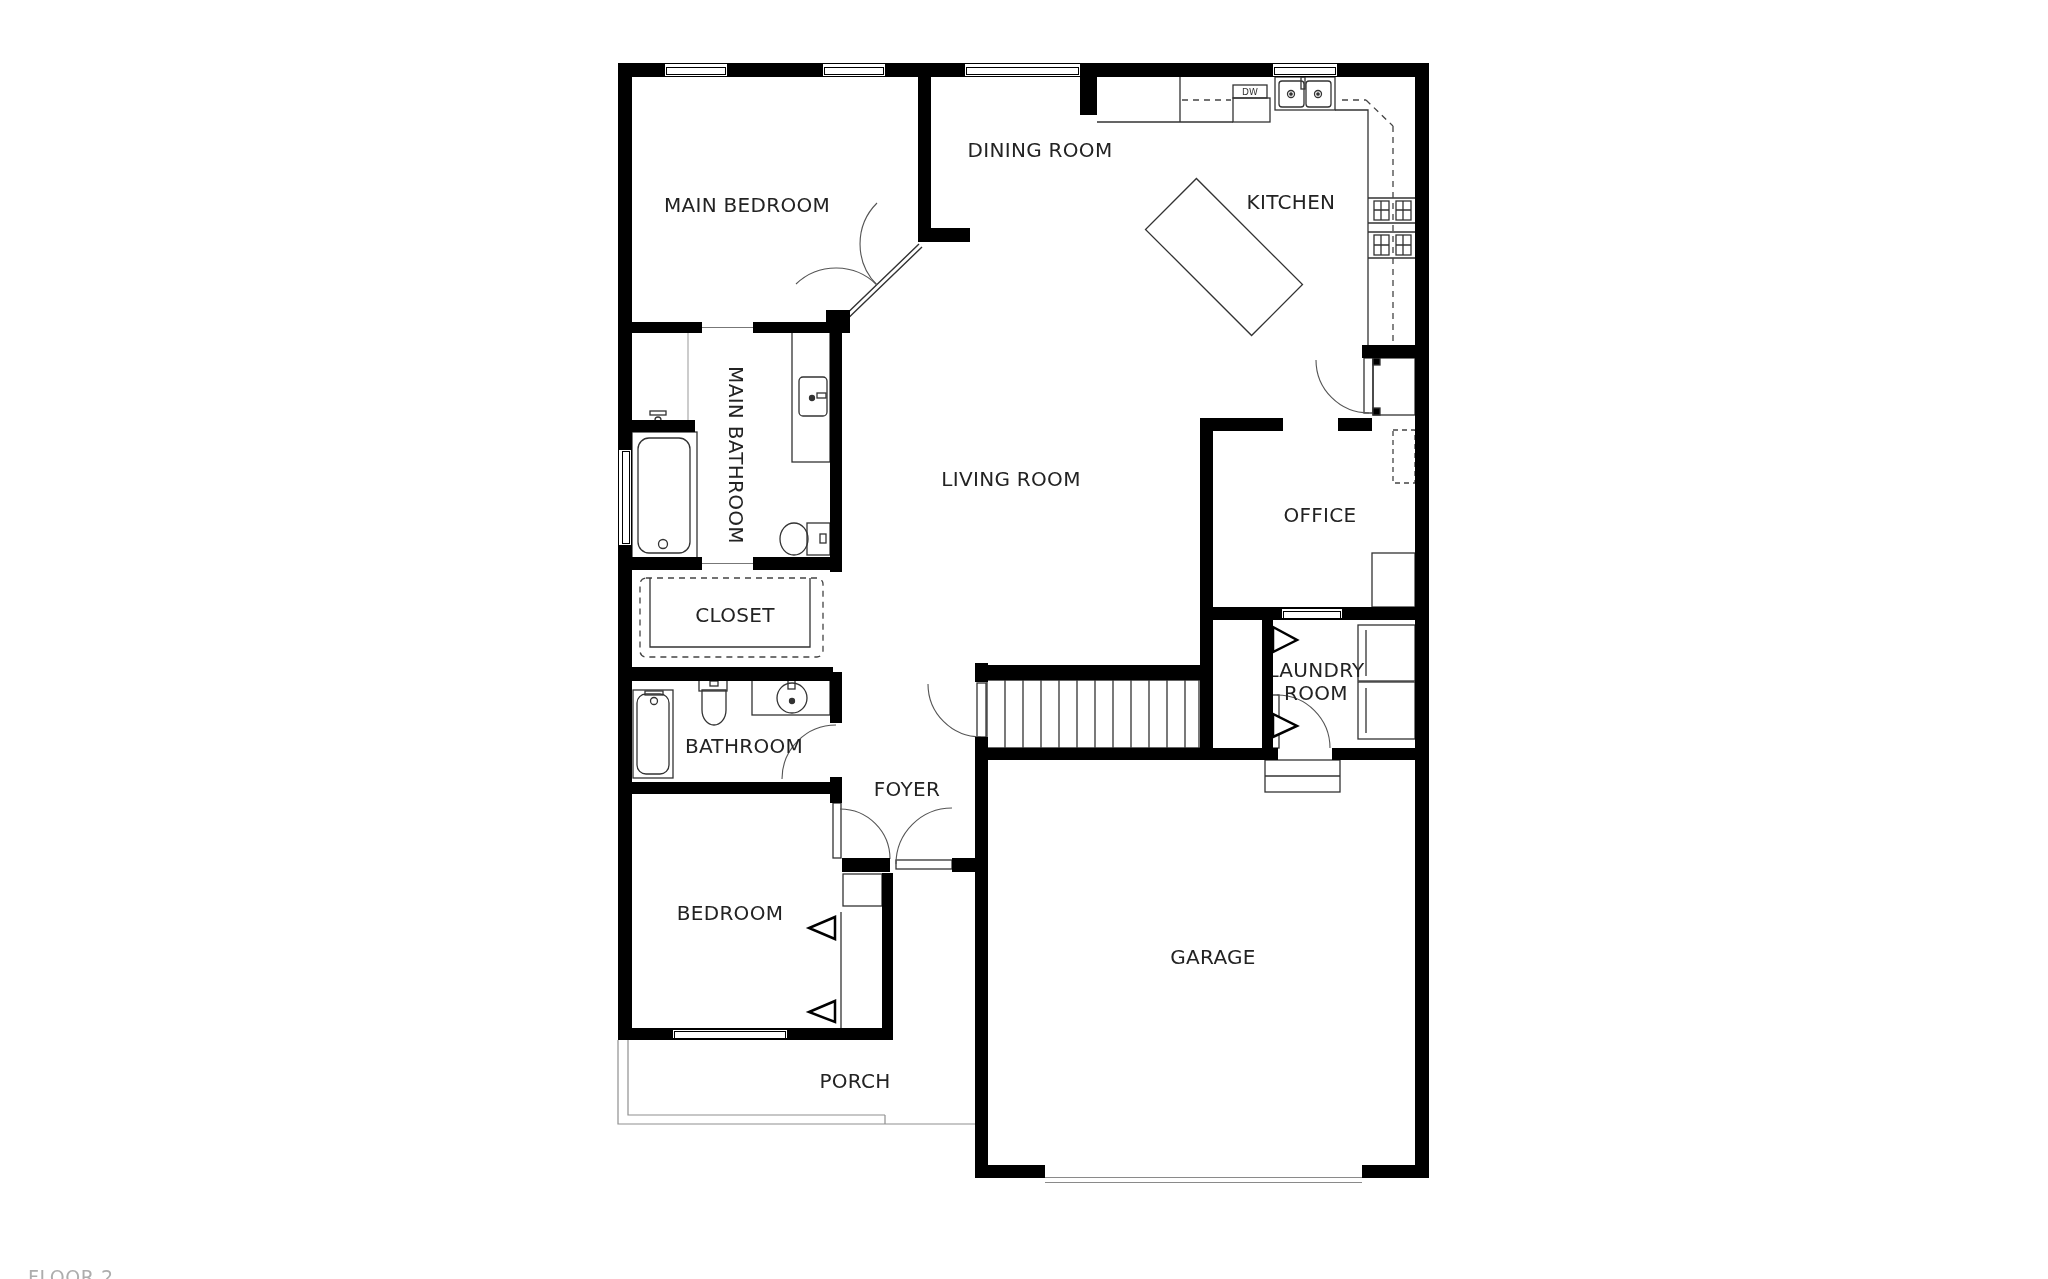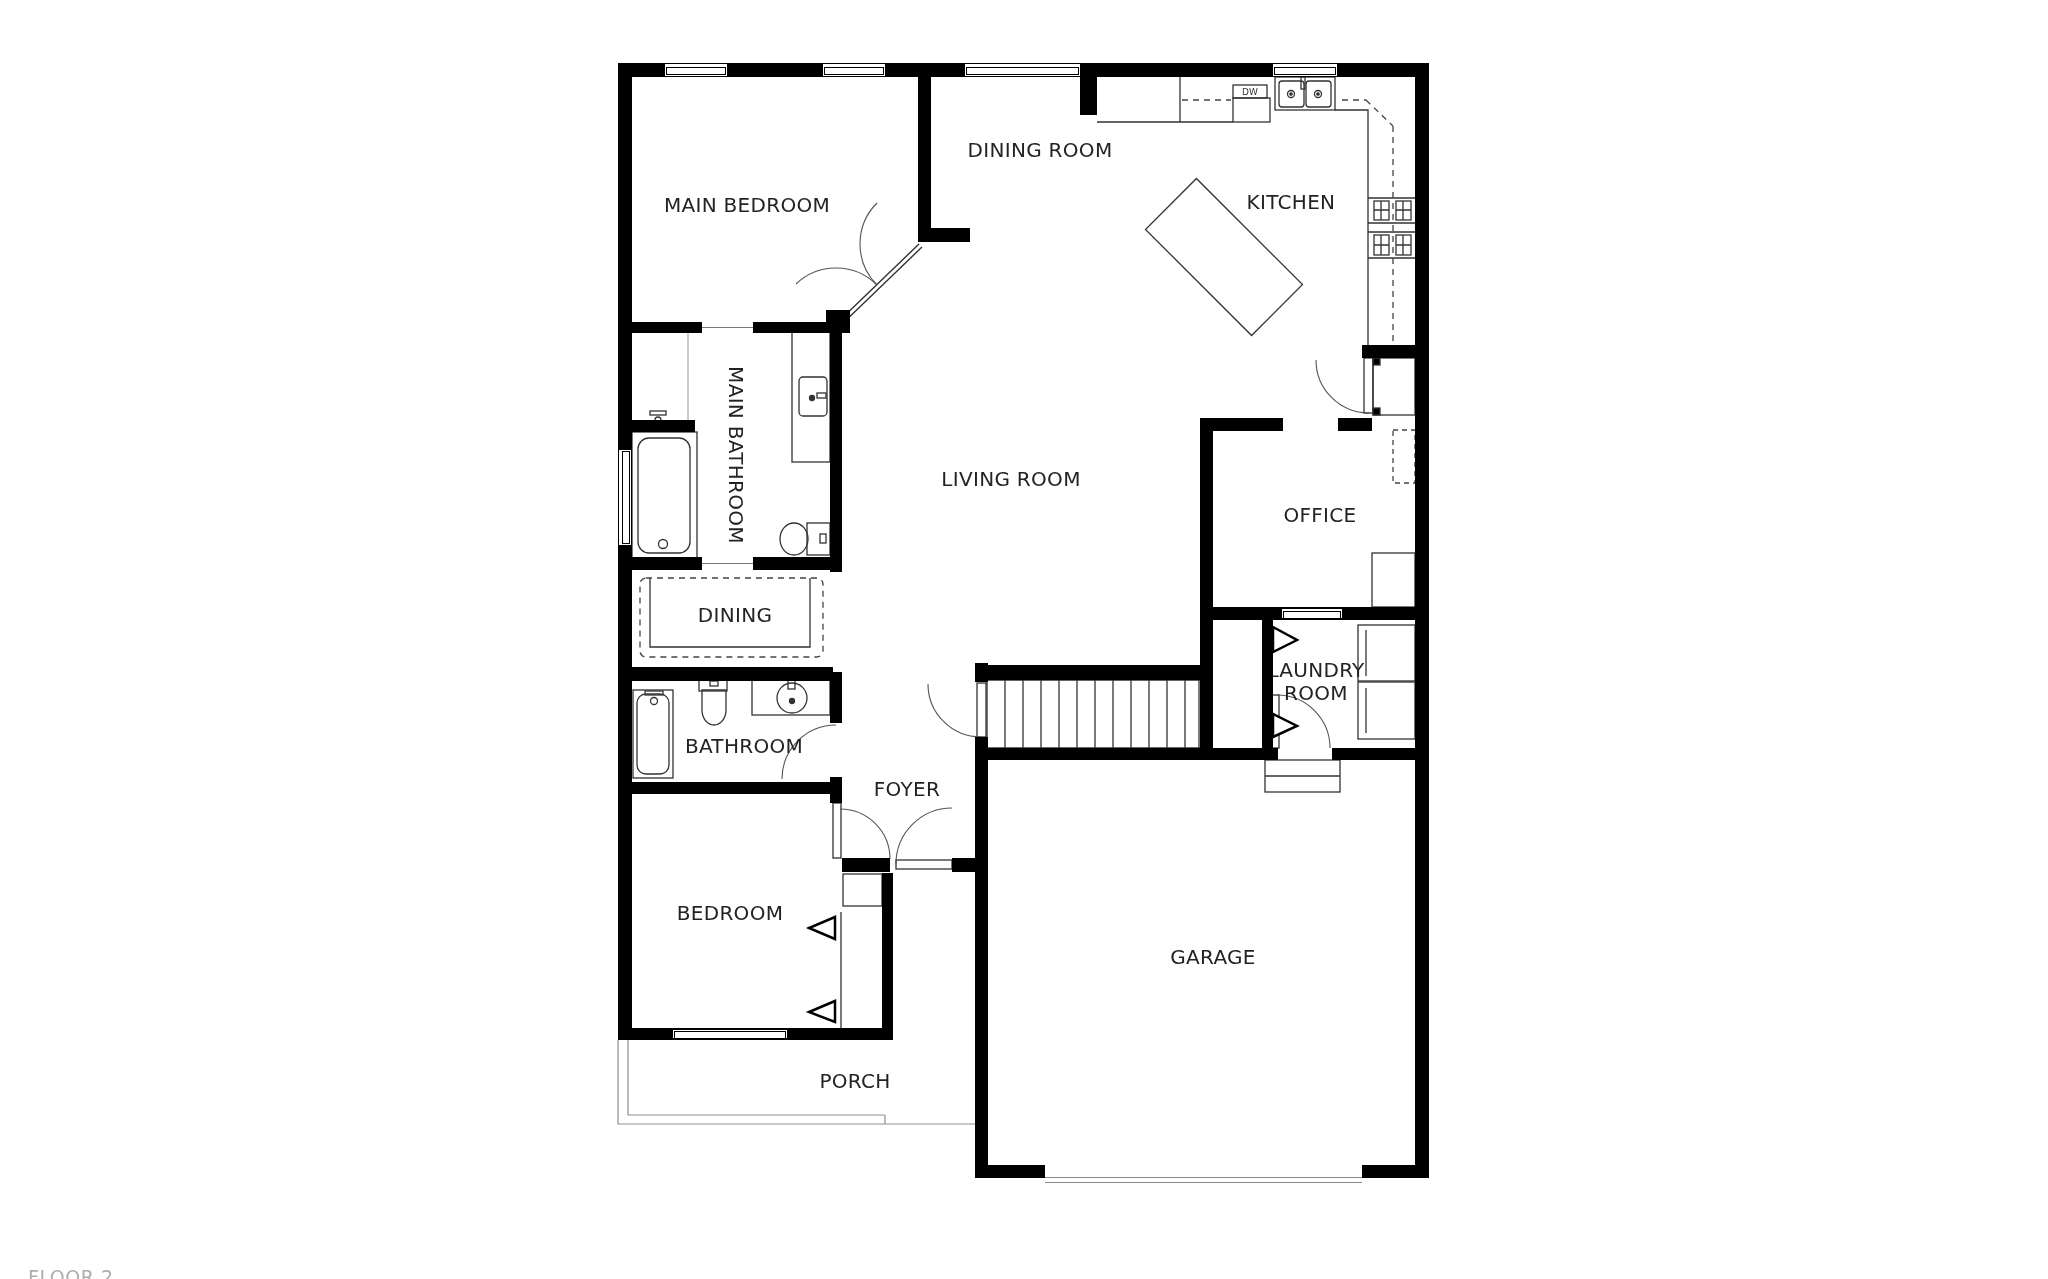--- a/index.html
+++ b/index.html
@@ -173,21 +173,21 @@
         <path d="M618,1040 V1124 H981 M628,1040 V1115 H885 M885,1115 V1124"></path>
       </g>
     </g>
   </svg>
 
   <div class="lbl" style="left:747px;top:205px">MAIN BEDROOM</div>
   <div class="lbl" style="left:1040px;top:150px">DINING ROOM</div>
   <div class="lbl" style="left:1291px;top:202px">KITCHEN</div>
   <div class="lbl" style="left:1011px;top:479px">LIVING ROOM</div>
   <div class="lbl vert" style="left:736px;top:455px">MAIN BATHROOM</div>
-  <div class="lbl" style="left:735px;top:615px">DINING</div>
+  <div class="lbl" style="left:735px;top:615px">CLOSET</div>
   <div class="lbl" style="left:744px;top:746px">BATHROOM</div>
   <div class="lbl" style="left:907px;top:789px">FOYER</div>
   <div class="lbl" style="left:730px;top:913px">BEDROOM</div>
   <div class="lbl" style="left:1320px;top:515px">OFFICE</div>
   <div class="lbl wrap" style="left:1316px;top:682px">LAUNDRY ROOM</div>
   <div class="lbl" style="left:1213px;top:957px">GARAGE</div>
   <div class="lbl" style="left:855px;top:1081px">PORCH</div>
 
   <div class="floorlbl">FLOOR 2</div>
 <div class="wall" style="left: 618px; top: 63px; width: 811px; height: 14px;"></div>

